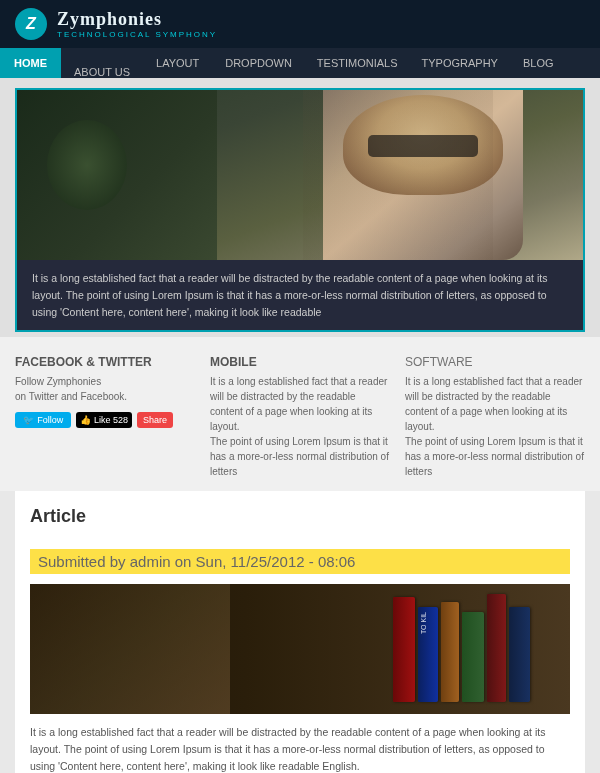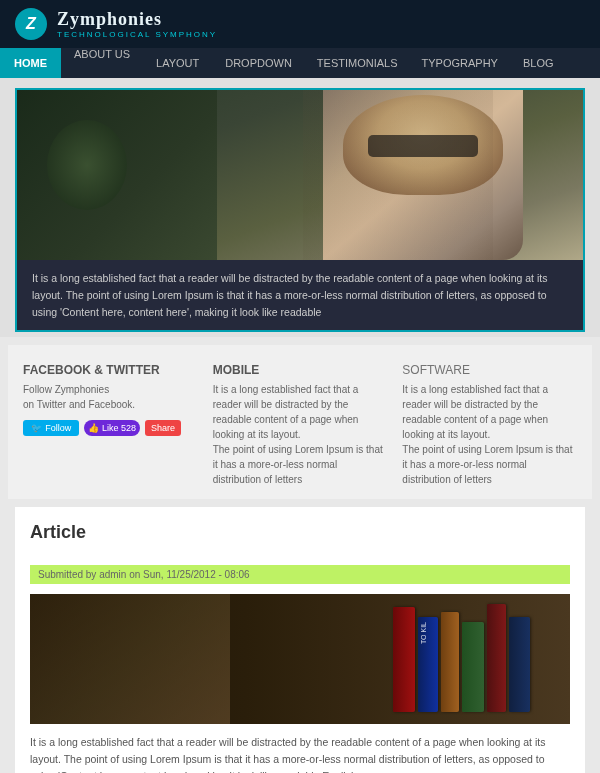--- a/index.html
+++ b/index.html
@@ -13,21 +13,21 @@
     <span>Z</span>
   </div>
   <div>
     <div style="font-size:18px; font-weight:bold; color:#e8f4f8; font-family:Georgia,serif; letter-spacing:1px;">Zymphonies</div>
     <div style="font-size:8px; color:#00c8d7; letter-spacing:2px; text-transform:uppercase;">Technological symphony</div>
   </div>
 </div>
 
 <nav style="background:#1a2535; display:flex; height:30px;">
   <a style="color:white; padding:0 14px; display:flex; align-items:center; font-size:11px; cursor:pointer; text-decoration:none; background:#00a0b0;font-weight:bold;">HOME</a>
-  <a style="color:#bbb; padding:0 13px; display:flex; align-items:flex-start; font-size:11px; cursor:pointer; text-decoration:none;">
+  <a style="color:#bbb; padding:0 13px; display:flex; align-items:flex-end; font-size:11px; cursor:pointer; text-decoration:none;">
     <span>ABOUT US</span>
   </a>
   <a style="color:#bbb; padding:0 13px; display:flex; align-items:center; font-size:11px; cursor:pointer; text-decoration:none;text-align:center;">LAYOUT</a>
   <a style="color:#bbb; padding:0 13px; display:flex; align-items:center; font-size:11px; cursor:pointer; text-decoration:none;">DROPDOWN</a>
   <a style="color:#bbb; padding:0 12px; display:flex; align-items:center; font-size:11px; cursor:pointer; text-decoration:none;">TESTIMONIALS</a>
   <a style="color:#bbb; padding:0 12px; display:flex; align-items:center; font-size:11px; cursor:pointer; text-decoration:none;">TYPOGRAPHY</a>
   <a style="color:#bbb; padding:0 13px; display:flex; align-items:center; font-size:11px; cursor:pointer; text-decoration:none;">BLOG</a>
 </nav>
 
 <div style="padding:10px 15px 5px; background:#e0e0e0;">
@@ -42,31 +42,31 @@
 
       <div style="position:absolute; left:0; top:0; width:200px; height:170px; background:linear-gradient(135deg, #1a2a1a 0%, #2a3825 60%, #3a4830 100%);"></div>
       <div style="position:absolute; left:30px; top:30px; width:80px; height:90px; background:radial-gradient(ellipse, #3a5030 0%, #1a2a18 100%); border-radius:50%;"></div>
     </div>
     <div style="background:rgba(10,15,35,0.88); color:#ccc; padding:10px 15px; font-size:10.5px; line-height:1.6;">
       <span>It is a long established fact that a reader will be distracted by the readable content of a page when looking at its layout. The point of using Lorem Ipsum is that it has a more-or-less normal distribution of letters, as opposed to using 'Content here, content here', making it look like readable</span>
     </div>
   </div>
 </div>
 
-<div style="display:flex; gap:15px; padding:18px 15px 12px; background:#f0f0f0; margin:8px;">
+<div style="display:flex; gap:15px; padding:18px 15px 12px; background:#f0f0f0; margin:0;">
 
   <div style="flex:1;">
     <div style="font-size:12px; font-weight:bold; color:#555; margin-bottom:5px; text-transform:uppercase;">FACEBOOK &amp; TWITTER</div>
     <div style="font-size:10px; color:#666; line-height:1.5; margin-bottom:8px;">Follow Zymphonies<br>on Twitter and Facebook.</div>
     <div style="display:flex; align-items:center; gap:5px;">
       <button style="background:#00aced; color:white; font-size:9px; padding:3px 8px; border:none; border-radius:3px; cursor:pointer; display:flex; align-items:center; gap:3px;">
         <span style="font-size:9px;">🐦</span>
         <span>Follow</span>
       </button>
-      <button style="background:#6d28d9; color:white; font-size:9px; padding:3px 4px; border:none; border-radius:8px; cursor:pointer;">
+      <button style="background:#000000; color:white; font-size:9px; padding:3px 4px; border:none; border-radius:3px; cursor:pointer;">
         <span>👍 </span>
         <span>Like 528</span>
       </button>
       <button style="background:#ef4444; color:white; font-size:9px; padding:3px 6px; border:none; border-radius:3px; cursor:pointer;">
         <span>Share</span>
       </button>
     </div>
   </div>
 
   <div style="flex:1;">
@@ -75,21 +75,21 @@
   </div>
 
   <div style="flex:1;">
     <div style="font-size:12px; font-weight:normal; color:#737373; margin-bottom:5px; text-transform:uppercase;">SOFTWARE</div>
     <div style="font-size:10px; color:#666; line-height:1.5;">It is a long established fact that a reader will be distracted by the readable content of a page when looking at its layout.<br>The point of using Lorem Ipsum is that it has a more-or-less normal distribution of letters</div>
   </div>
 </div>
 
 <div style="background:white; margin:0 15px 5px; padding:15px;">
   <h2 style="font-size:18px; font-weight:bold; color:#333; margin-bottom:22px;">Article</h2>
-  <div style="background:#bef264; padding:4px 8px; font-size:10px; color:#666; margin-bottom:10px;">Submitted by admin on Sun, 11/25/2012 - 08:06</div>
+  <div style="background:#fde047; padding:4px 8px; font-size:15px; color:#666; margin-bottom:10px;">Submitted by admin on Sun, 11/25/2012 - 08:06</div>
 
   <div style="width:100%; height:130px; background:linear-gradient(135deg, #2a2010 0%, #3a3015 20%, #4a3820 40%, #5a4828 60%, #4a3820 80%, #3a2810 100%); margin-bottom:10px; position:relative; overflow:hidden;">
 
     <div style="position:absolute; inset:0; background:linear-gradient(to right, #1a1208 0%, #2a1e0a 40%, #4a3820 100%);"></div>
 
     <div style="position:absolute; right:40px; top:10px; display:flex; gap:3px; align-items:flex-end;">
       <div style="width:22px; height:105px; background:linear-gradient(to right, #6a0808, #a01010); border-radius:1px 2px 2px 1px; box-shadow:1px 0 3px rgba(0,0,0,0.5);"></div>
       <div style="width:20px; height:95px; background:linear-gradient(to right, #0a2060, #1030a0); border-radius:1px 2px 2px 1px; box-shadow:1px 0 3px rgba(0,0,0,0.5);">
         <div style="writing-mode:vertical-rl; transform:rotate(180deg); color:white; font-size:7px; padding:5px 2px; opacity:0.8;">TO KIL</div>
       </div>

